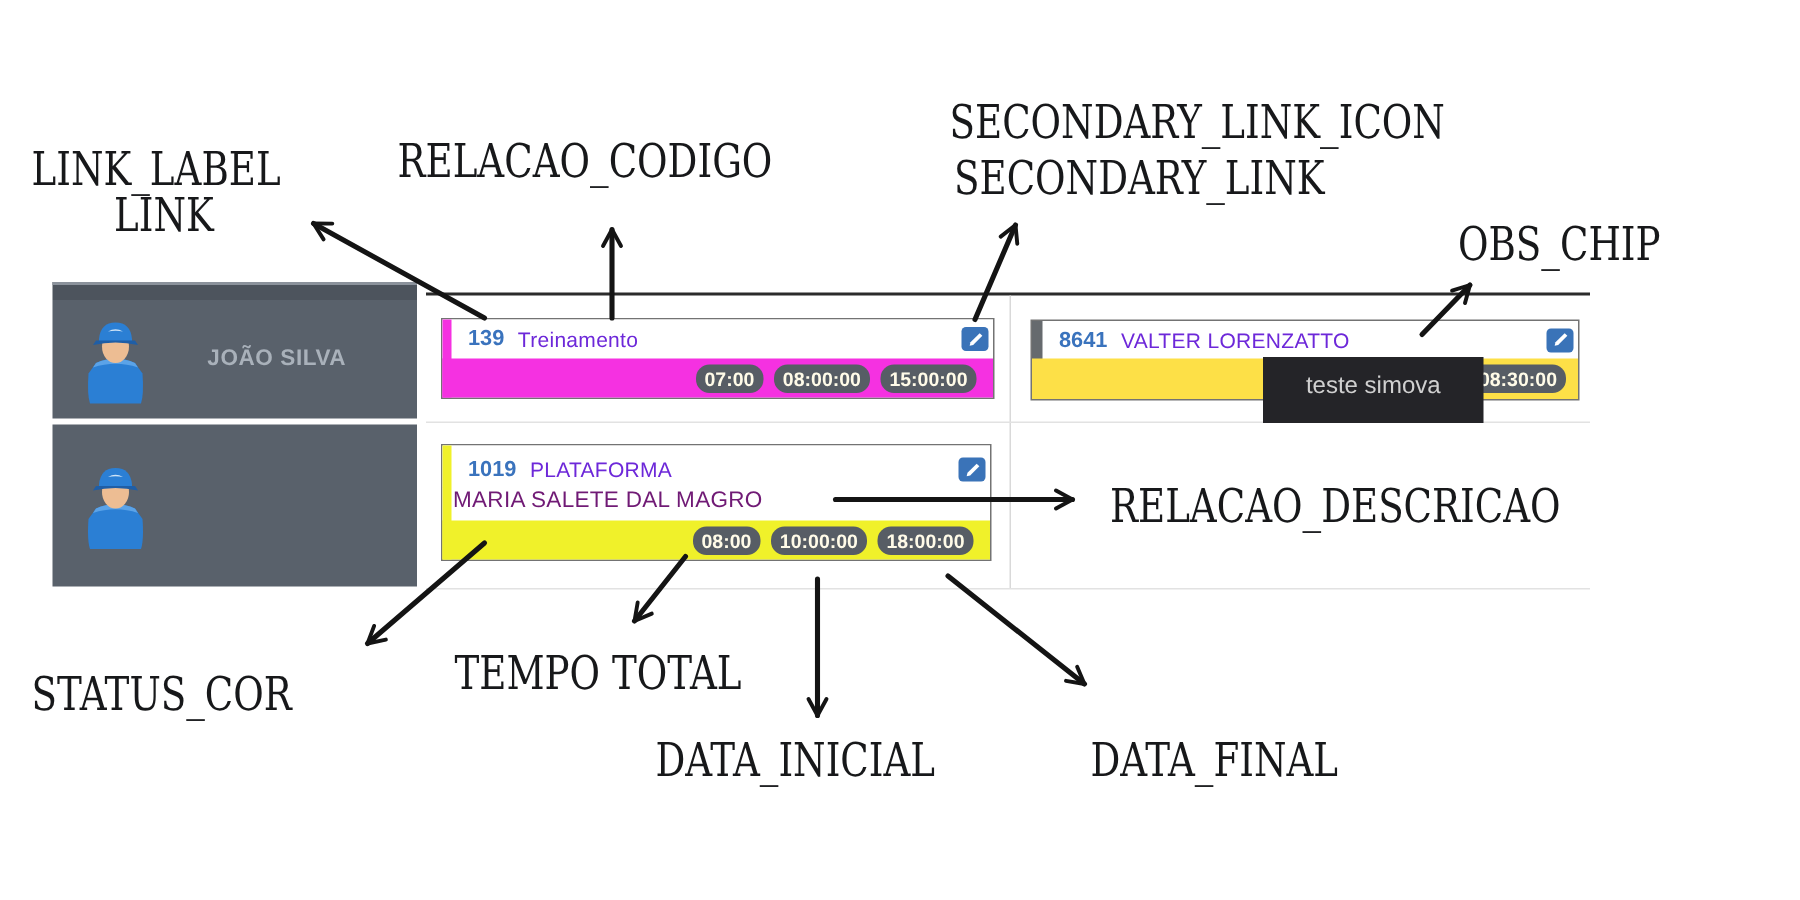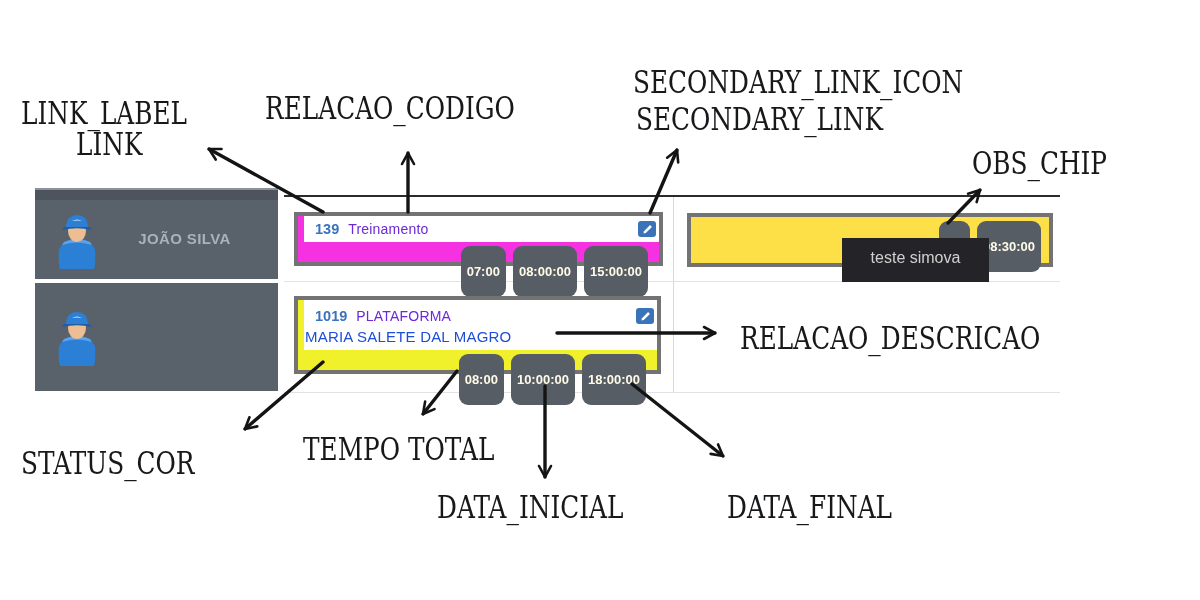--- a/index.html
+++ b/index.html
@@ -23,49 +23,49 @@
            letter-spacing:.4px;line-height:1.25;padding-right:8px;}
   .sb-name span{display:inline-block;max-width:104px;}
 
   
   .grid-top{position:absolute;left:284px;top:195px;width:776px;height:2px;background:#2b2b2b;}
   .grid-v{position:absolute;left:673px;top:197px;width:1px;height:195px;background:#d9d9d9;}
   .grid-h1{position:absolute;left:284px;top:281px;width:776px;height:1px;background:#e2e2e2;}
   .grid-h2{position:absolute;left:284px;top:392px;width:776px;height:1px;background:#e2e2e2;}
 
   
-  .card{position:absolute;border:4px solid #737373;box-sizing:border-box;display:flex;
+  .card{position:absolute;border:1px solid #737373;box-sizing:border-box;display:flex;
         flex-direction:column;background:#fff;}
   .card .strip{position:absolute;left:0;top:0;bottom:0;width:6px;}
   .card .hdr{display:flex;align-items:center;padding:0 3px 0 17px;background:#fff;
              font-size:14px;color:#55595e;}
   .card .hdr .code{font-weight:bold;color:#3a73bd;font-size:14.5px;margin-right:9px;}
   .card .hdr .ttl{color:#6d28d9;letter-spacing:.2px;}
   .card .body{position:relative;flex:1;}
   .chips{position:absolute;top:4px;display:flex;gap:7px;}
   .chip{background:#575d65;color:#fffbe8;font-weight:bold;font-size:13px;line-height:19px;
-        padding:16px 6px;border-radius:9px;white-space:nowrap;}
+        padding:0 6px;border-radius:9px;white-space:nowrap;}
   .editbtn{margin-left:auto;width:18px;height:16px;background:#3a73b8;border-radius:3px;
            display:flex;align-items:center;justify-content:center;flex:0 0 auto;}
 
   .card1{left:294px;top:212px;width:369px;height:54px;}
   .card1 .hdr{height:26px;}
   .card1 .body{background:#f531e1;}
   .card1 .strip{background:#f531e1;}
   .card1 .chips{right:11px;}
 
   .card2{left:687px;top:213px;width:366px;height:54px;}
   .card2 .hdr{height:25px;padding-left:18px;}
   .card2 .body{background:#fde047;}
   .card2 .strip{background:#666a6e;width:7px;}
   .card2 .chips{right:8px;}
 
   .card3{left:294px;top:296px;width:367px;height:78px;}
   .card3 .hdr{height:24px;padding-top:4px;}
-  .card3 .hdr2{padding:0 3px 0 7px;font-size:15px;color:#1d4ed8;height:22px;
+  .card3 .hdr2{padding:0 3px 0 7px;font-size:15px;color:#701a75;height:22px;
                letter-spacing:.2px;background:#fff;}
   .card3 .body{background:#f0f12a;}
   .card3 .strip{background:#f0f12a;}
   .card3 .chips{right:11px;}
 
   
   .tooltip{position:absolute;left:842px;top:238px;width:147px;height:44px;background:#242428;
            color:#d0d0d0;font-size:16px;display:flex;align-items:center;justify-content:center;
            padding-bottom:4px;box-sizing:border-box;z-index:5;}
 
@@ -134,20 +134,29 @@
       <div class="chips">
         <span class="chip">07:00</span>
         <span class="chip">08:00:00</span>
         <span class="chip">15:00:00</span>
       </div>
     </div>
   </div>
 
   <div class="card card2">
     <div class="strip"></div>
+    <div class="hdr">
+      <span class="code">8641</span>
+      <span class="ttl">VALTER LORENZATTO</span>
+      <span class="editbtn">
+        <svg width="11" height="11" viewBox="0 0 16 16">
+          <path fill="#fff" d="M11.8 1.6l2.6 2.6-8.9 8.9-3.4.8.8-3.4z"></path>
+        </svg>
+      </span>
+    </div>
     <div class="body">
       <div class="chips">
         <span class="chip">:00</span>
         <span class="chip">08:30:00</span>
       </div>
     </div>
   </div>
 
   <div class="tooltip">teste simova</div>
 

